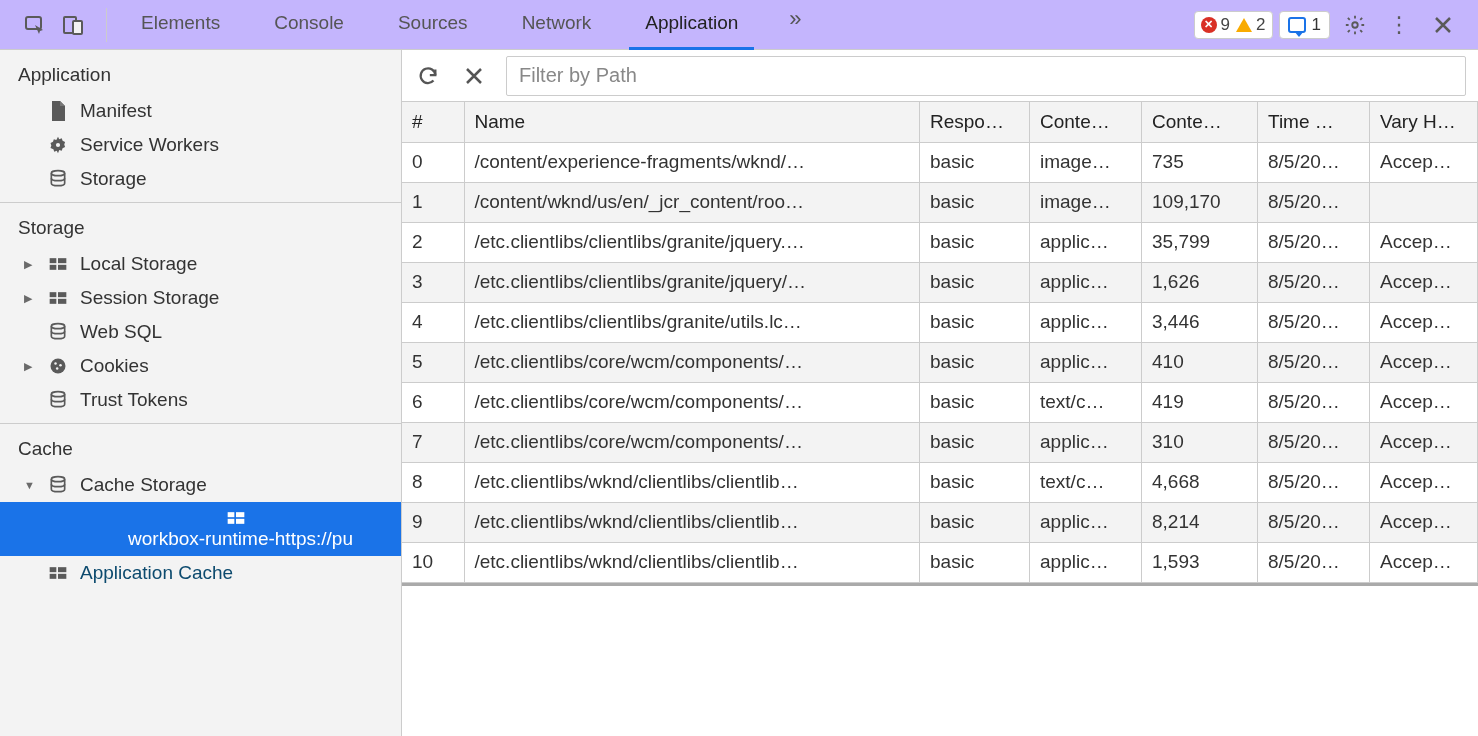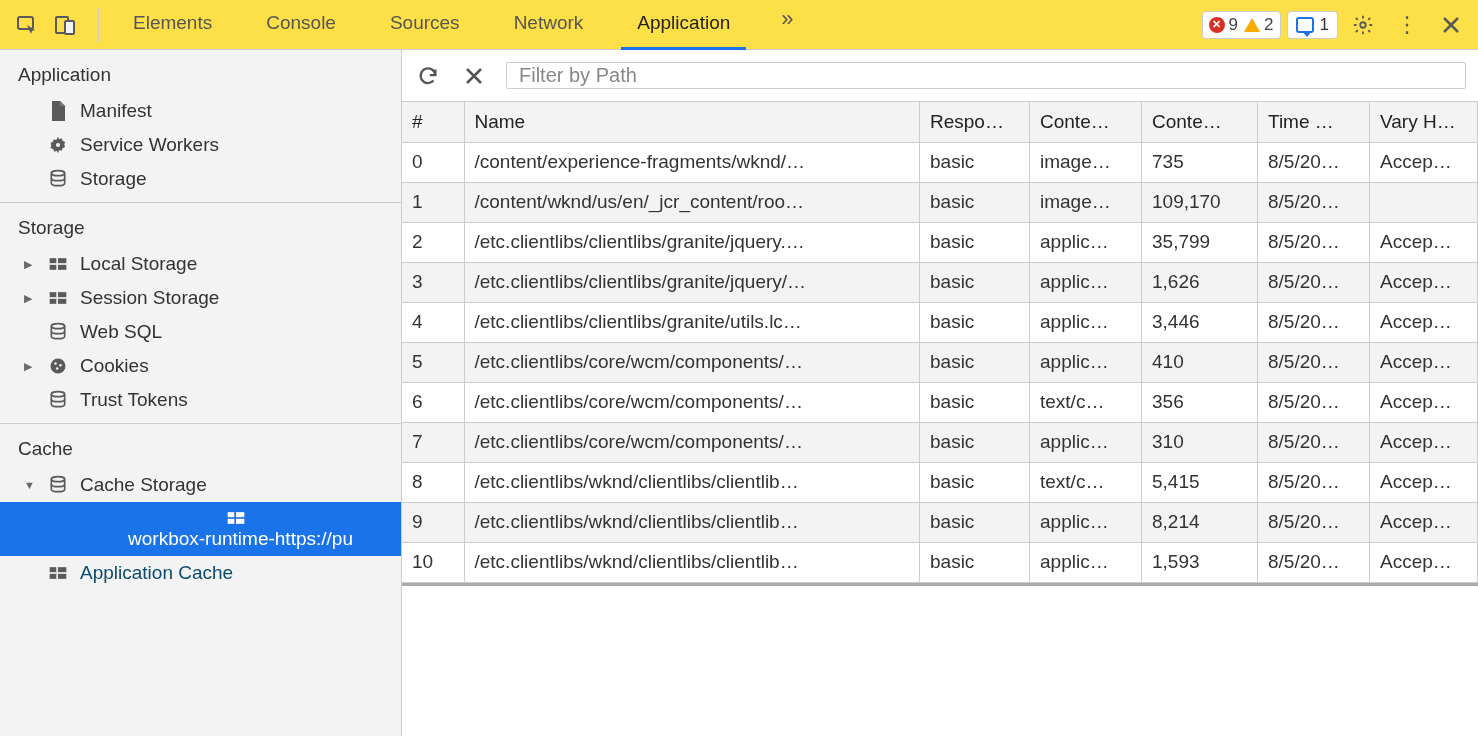--- a/index.html
+++ b/index.html
@@ -10,24 +10,24 @@
     background: #fff;
     width: 1478px;
     height: 736px;
     overflow: hidden;
   }
 
   
   .top-toolbar {
     height: 50px;
     border-bottom: 1px solid #ccc;
-    background: #fde047;
-    display: flex;
-    align-items: center;
-    padding: 0 8px;
+    background: #c4b5fd;
+    display: flex;
+    align-items: center;
+    padding: 0 16px;
   }
   .top-toolbar .left-icons {
     display: flex;
     align-items: center;
     padding-right: 14px;
     border-right: 1px solid #ccc;
     height: 34px;
   }
   .top-toolbar .icon-btn {
     width: 38px;
@@ -155,21 +155,21 @@
     display:flex;
     align-items:center;
     padding: 0 12px;
     gap: 18px;
   }
   .filter-bar .icon-btn2 {
     width:28px; height:28px; display:flex; align-items:center; justify-content:center; cursor:pointer; color:#555;
   }
   .filter-input {
     flex:1;
-    height: 27px;
+    height: 40px;
     border:1px solid #ccc;
     border-radius:2px;
     padding: 0 12px;
     font-size: 20px;
     color:#333;
     outline:none;
   }
   .filter-input::placeholder { color:#888; }
 
   
@@ -476,39 +476,39 @@
               <td>applic…</td>
               <td class="right-align">410</td>
               <td>8/5/20…</td>
               <td>Accep…</td>
             </tr>
             <tr>
               <td>6</td>
               <td>/etc.clientlibs/core/wcm/components/…</td>
               <td class="right-align">basic</td>
               <td>text/c…</td>
-              <td class="right-align">356</td>
+              <td class="right-align">419</td>
               <td>8/5/20…</td>
               <td>Accep…</td>
             </tr>
             <tr>
               <td>7</td>
               <td>/etc.clientlibs/core/wcm/components/…</td>
               <td class="right-align">basic</td>
               <td>applic…</td>
               <td class="right-align">310</td>
               <td>8/5/20…</td>
               <td>Accep…</td>
             </tr>
             <tr>
               <td>8</td>
               <td>/etc.clientlibs/wknd/clientlibs/clientlib…</td>
               <td class="right-align">basic</td>
               <td>text/c…</td>
-              <td class="right-align">5,415</td>
+              <td class="right-align">4,668</td>
               <td>8/5/20…</td>
               <td>Accep…</td>
             </tr>
             <tr>
               <td>9</td>
               <td>/etc.clientlibs/wknd/clientlibs/clientlib…</td>
               <td class="right-align">basic</td>
               <td>applic…</td>
               <td class="right-align">8,214</td>
               <td>8/5/20…</td>

